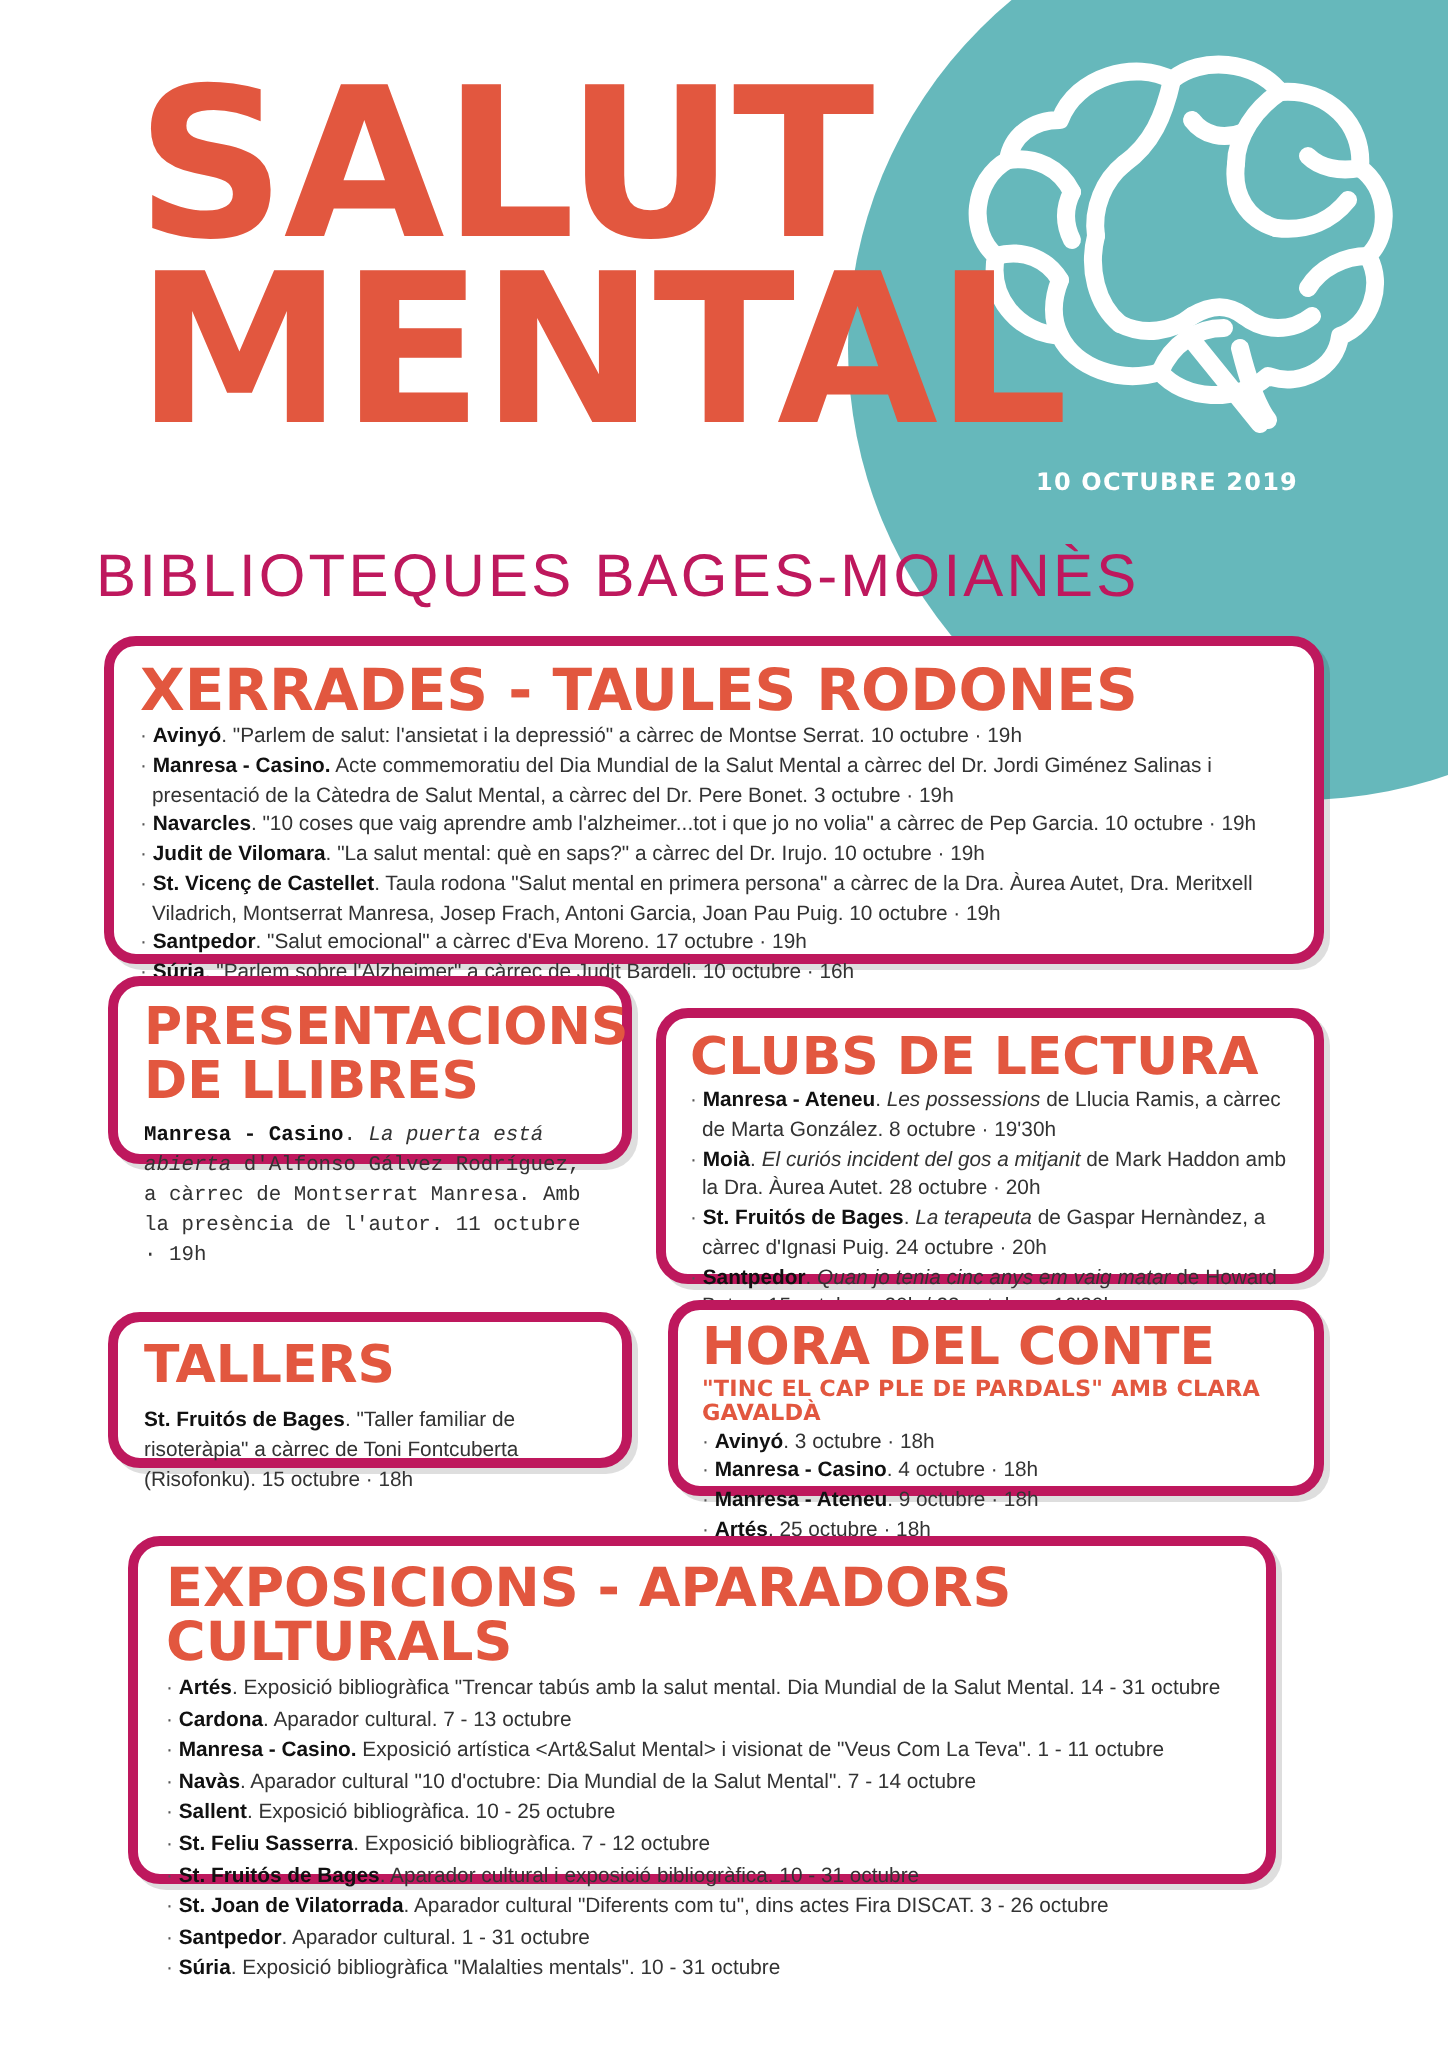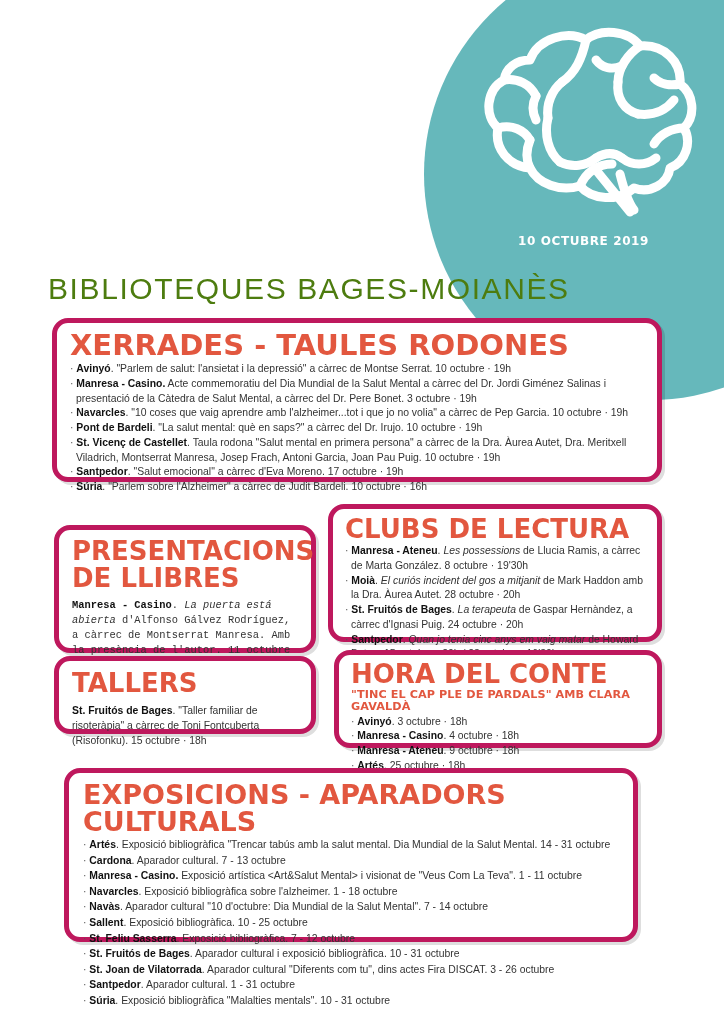--- a/index.html
+++ b/index.html
@@ -49,21 +49,21 @@
     color:#ffffff;
     font-family:"DejaVu Sans", sans-serif;
     font-weight:bold;
     font-size:12px;
     letter-spacing:0.6px;
     z-index:4;
     white-space:nowrap;
   }
   .subhead{
     position:absolute; left:48px; top:272px;
-    color:#4d7c0f;
+    color:#be185d;
     font-family:"Liberation Sans", sans-serif;
     font-weight:400;
     font-size:30px;
     letter-spacing:1.6px;
     z-index:3;
     white-space:nowrap;
   }
 
   
   .box{
@@ -102,21 +102,21 @@
     padding-left:6px;
   }
   ul.items li:before{ content:"· "; color:#555; }
   .b{ font-weight:bold; color:#111; }
   .i{ font-style:italic; }
 
   
   #box-xerrades   { left:52px;  top:318px; width:610px; height:164px; padding:8px 12px 6px 13px; }
   #box-xerrades .box-title{ font-size:29px; }
 
-  #box-presentacions{ left:54px;  top:525px; width:262px; height:128px; padding:9px 12px 6px 13px; }
+  #box-presentacions{ left:54px;  top:488px; width:262px; height:94px; padding:9px 12px 6px 13px; }
   #box-presentacions .box-title{ font-size:26px; line-height:0.98; }
   #box-presentacions .body-txt{
     margin-top:6px; color:#333;
     font-family:Liberation Mono, monospace;
     font-size:10.4px; line-height:1.45;
   }
 
   #box-clubs      { left:328px; top:490px; width:334px; height:138px; padding:7px 11px 6px 12px;margin-top:14px; }
   #box-clubs .box-title{ font-size:26px; }
 
@@ -181,30 +181,34 @@
       <path d="M128,138 C138,132 146,132 154,138"></path>
       <path d="M154,138 C164,146 178,146 188,138"></path>
       <path d="M216,108 C204,108 192,114 186,124"></path>
       <path d="M112,166 C118,152 130,144 144,144"></path>
 
       <path d="M128,150 L162,192"></path>
       <path d="M152,154 C156,170 160,182 166,190"></path>
     </svg>
   </div>
 
+  <div class="headline">
+    <div class="hl-line l1">SALUT</div>
+    <div class="hl-line l2">MENTAL</div>
+  </div>
   <div class="date-badge">10 OCTUBRE 2019</div>
   <div class="subhead">BIBLIOTEQUES BAGES-MOIANÈS</div>
 
   <div class="box" id="box-xerrades">
     <div class="box-title">XERRADES - TAULES RODONES</div>
     <ul class="items">
       <li><span class="b">Avinyó</span><span>. "Parlem de salut: l'ansietat i la depressió" a càrrec de Montse Serrat. 10 octubre · 19h</span></li>
       <li><span class="b">Manresa - Casino.</span><span> Acte commemoratiu del Dia Mundial de la Salut Mental a càrrec del Dr. Jordi Giménez Salinas i presentació de la Càtedra de Salut Mental, a càrrec del Dr. Pere Bonet. 3 octubre · 19h</span></li>
       <li><span class="b">Navarcles</span><span>. "10 coses que vaig aprendre amb l'alzheimer...tot i que jo no volia" a càrrec de Pep Garcia. 10 octubre · 19h</span></li>
-      <li><span class="b">Pont de Bardeli</span><span>. "La salut mental: què en saps?" a càrrec del Dr. Irujo. 10 octubre · 19h</span></li>
+      <li><span class="b">Judit de Vilomara</span><span>. "La salut mental: què en saps?" a càrrec del Dr. Irujo. 10 octubre · 19h</span></li>
       <li><span class="b">St. Vicenç de Castellet</span><span>. Taula rodona "Salut mental en primera persona" a càrrec de la Dra. Àurea Autet, Dra. Meritxell Viladrich, Montserrat Manresa, Josep Frach, Antoni Garcia, Joan Pau Puig. 10 octubre · 19h</span></li>
       <li><span class="b">Santpedor</span><span>. "Salut emocional" a càrrec d'Eva Moreno. 17 octubre · 19h</span></li>
       <li><span class="b">Súria</span><span>. "Parlem sobre l'Alzheimer" a càrrec de Judit Bardeli. 10 octubre · 16h</span></li>
     </ul>
   </div>
 
   <div class="box" id="box-presentacions">
     <div class="box-title">PRESENTACIONS</div>
     <div class="box-title">DE LLIBRES</div>
     <div class="body-txt"><span class="b">Manresa - Casino</span><span>. </span><span class="i">La puerta está abierta</span><span> d'Alfonso Gálvez Rodríguez, a càrrec de Montserrat Manresa. Amb la presència de l'autor. 11 octubre · 19h</span></div>
@@ -235,21 +239,20 @@
       <li><span class="b">Artés</span><span>. 25 octubre · 18h</span></li>
     </ul>
   </div>
 
   <div class="box" id="box-exposicions">
     <div class="box-title">EXPOSICIONS - APARADORS CULTURALS</div>
     <ul class="items">
       <li><span class="b">Artés</span><span>. Exposició bibliogràfica "Trencar tabús amb la salut mental. Dia Mundial de la Salut Mental. 14 - 31 octubre</span></li>
       <li><span class="b">Cardona</span><span>. Aparador cultural. 7 - 13 octubre</span></li>
       <li><span class="b">Manresa - Casino.</span><span> Exposició artística &lt;Art&amp;Salut Mental&gt; i visionat de "Veus Com La Teva". 1 - 11 octubre</span></li>
-      <li><span class="b">Navarcles</span><span>. Exposició bibliogràfica sobre l'alzheimer. 1 - 18 octubre</span></li>
       <li><span class="b">Navàs</span><span>. Aparador cultural "10 d'octubre: Dia Mundial de la Salut Mental". 7 - 14 octubre</span></li>
       <li><span class="b">Sallent</span><span>. Exposició bibliogràfica. 10 - 25 octubre</span></li>
       <li><span class="b">St. Feliu Sasserra</span><span>. Exposició bibliogràfica. 7 - 12 octubre</span></li>
       <li><span class="b">St. Fruitós de Bages</span><span>. Aparador cultural i exposició bibliogràfica. 10 - 31 octubre</span></li>
       <li><span class="b">St. Joan de Vilatorrada</span><span>. Aparador cultural "Diferents com tu", dins actes Fira DISCAT. 3 - 26 octubre</span></li>
       <li><span class="b">Santpedor</span><span>. Aparador cultural. 1 - 31 octubre</span></li>
       <li><span class="b">Súria</span><span>. Exposició bibliogràfica "Malalties mentals". 10 - 31 octubre</span></li>
     </ul>
   </div>
 

